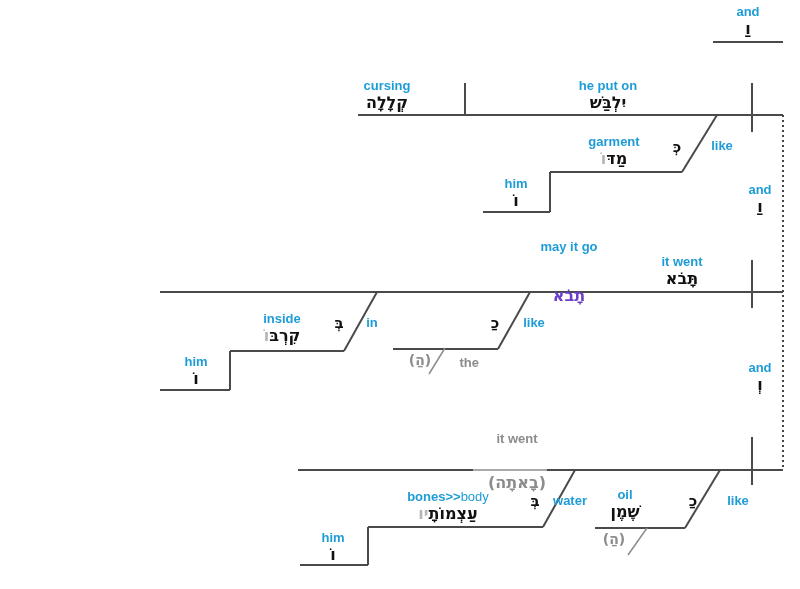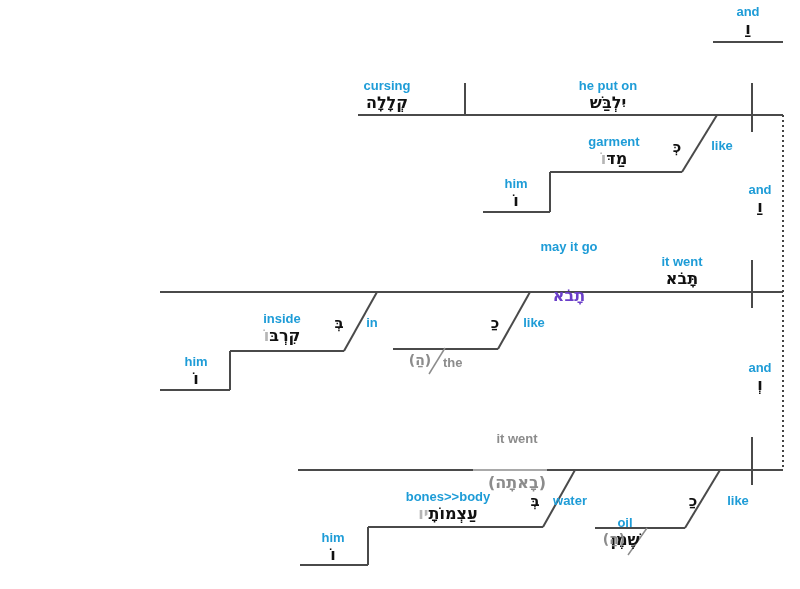--- a/index.html
+++ b/index.html
@@ -8,22 +8,22 @@
   svg.lines{position:absolute;left:0;top:0;width:800px;height:589px;}
   .word{position:absolute;text-align:center;}
   .en{display:block;font:700 13px/14px "Liberation Sans",sans-serif;color:#1e9cd7;}
   .en.gray{color:#8c8c8c;}
   .he{display:block;direction:rtl;font:700 16px/20px "DejaVu Sans",sans-serif;color:#111111;}
   .he.purple{color:#6b3fc9;margin-top:32px;}
   .he.gray{color:#8c8c8c;margin-top:27px;}
   .he-suffix{color:#b5b5b5;}
   .he-letter{position:absolute;font:700 15px/18px "DejaVu Sans",sans-serif;color:#111111;text-align:center;}
   .art{position:absolute;font:700 14px/16px "DejaVu Sans",sans-serif;color:#8c8c8c;text-align:center;}
-  .art-en{position:absolute;font:700 13px/14px "Liberation Sans",sans-serif;color:#8c8c8c;text-align:left;}
-  .bold{font-weight:700;}
+  .art-en{position:absolute;font:700 13px/14px "Liberation Sans",sans-serif;color:#8c8c8c;text-align:right;}
+  .bold{font-weight:400;}
 </style>
 </head>
 <body>
 
 <div class="canvas">
 
   <svg class="lines" viewBox="0 0 800 589" xmlns="http://www.w3.org/2000/svg" fill="none" stroke="#4a4a4a" stroke-width="2">
 
     <path d="M713 42 H783" shape-rendering="crispEdges"></path>
 
@@ -128,21 +128,21 @@
     <span class="he gray">(בָאתָה)</span>
   </div>
   <div class="word" style="left:380px;top:490px;width:136px;">
     <span class="en"><span>bones&gt;&gt;</span><span class="bold">body</span></span>
     <span class="he"><span>עַצְמוֹתָ</span><span class="he-suffix">יו</span></span>
   </div>
   <div class="he-letter" style="left:524px;top:492px;width:22px;">בְּ</div>
   <div class="word" style="left:548px;top:494px;width:44px;">
     <span class="en">water</span>
   </div>
-  <div class="word" style="left:590px;top:516px;width:70px;">
+  <div class="word" style="left:590px;top:488px;width:70px;">
     <span class="en">oil</span>
     <span class="he">שֶׁמֶן</span>
   </div>
   <div class="art" style="left:594px;top:531px;width:40px;">(הַ)</div>
   <div class="he-letter" style="left:682px;top:492px;width:22px;">כַ</div>
   <div class="word" style="left:716px;top:494px;width:44px;">
     <span class="en">like</span>
   </div>
   <div class="word" style="left:308px;top:531px;width:50px;">
     <span class="en">him</span>

